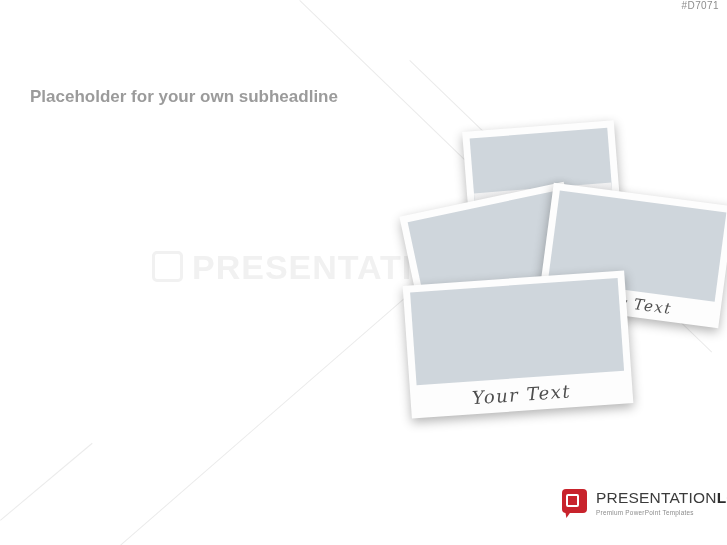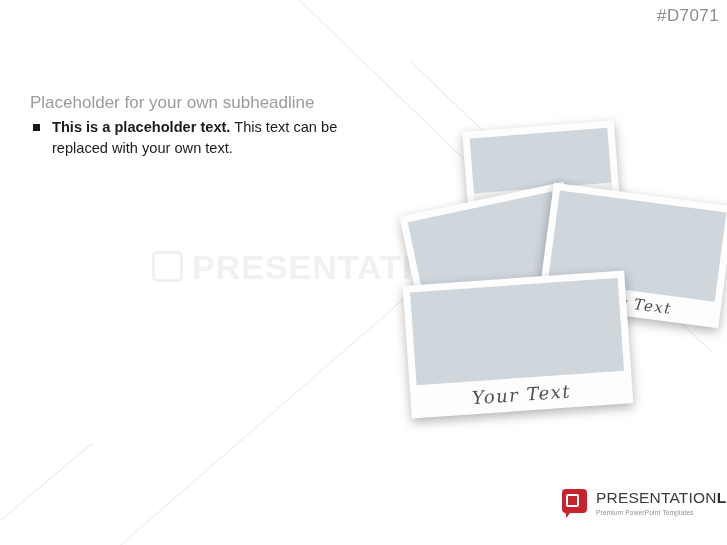--- a/index.html
+++ b/index.html
@@ -28,43 +28,43 @@
   }
   .diag-a { left: 300px; top: 0px;   width: 300px; transform: rotate(44deg); }
   .diag-b { left: 410px; top: 60px;  width: 420px; transform: rotate(44deg); }
   .diag-c { left: 120px; top: 545px; width: 640px; transform: rotate(-41deg); }
   .diag-d { left: 0px;   top: 520px; width: 120px; transform: rotate(-40deg); }
 
   
   .code-id {
     position: absolute;
     right: 8px;
-    top: 6px;
-    font-size: 17px;
+    top: 0;
+    font-size: 10px;
     color: #8d8d8d;
     letter-spacing: 0.4px;
   }
 
   
   .title {
     position: absolute;
     left: 29px;
     top: 36px;
     font-size: 30px;
     font-weight: 400;
     color: #0d0d0d;
     letter-spacing: -0.2px;
     white-space: nowrap;
   }
   .subtitle {
     position: absolute;
     left: 30px;
-    top: 93px;
+    top: 87px;
     font-size: 17px;
-    font-weight: 400;
+    font-weight: 700;
     color: #9b9b9b;
     white-space: nowrap;
   }
 
   
   .watermark {
     position: absolute;
     left: 152px;
     top: 248px;
     font-size: 34px;
@@ -281,24 +281,20 @@
   <div class="code-id">#D7071</div>
 
   <div class="subtitle">Placeholder for your own subheadline</div>
 
   <div class="watermark">
     <span class="wm-mark"></span><span>PRESENTATIONLOAD</span>
   </div>
 
   <div class="bullets">
 
-    <div class="bullet-row">
-      <span class="bullet-mark"></span>
-      <span class="bullet-text"><b>This is a placeholder text.</b><span> This text can be replaced with your own text.</span></span>
-    </div>
 
 
 
   </div>
 
   <div class="polaroids">
 
     <div class="polaroid pl-winter">
       <div class="photo img-winter"></div>
       <div class="caption">Your Text</div>

